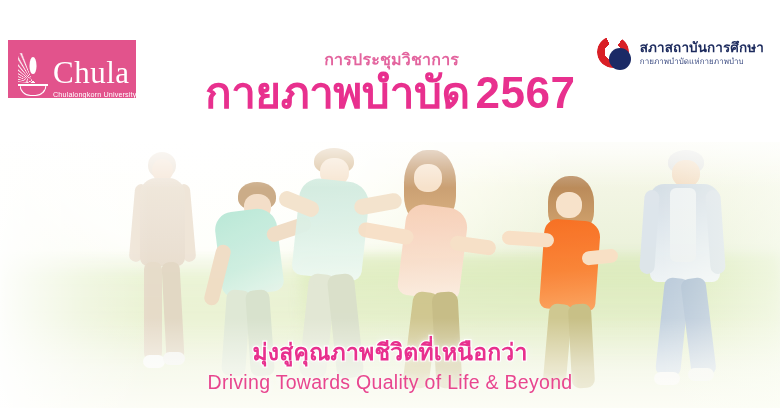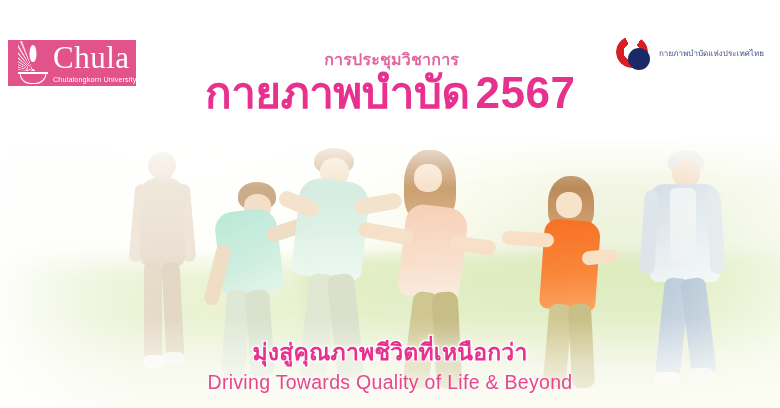--- a/index.html
+++ b/index.html
@@ -20,23 +20,23 @@
   .header {
     position:absolute; left:0; top:0;
     width:780px; height:142px;
     background:#ffffff;
     z-index:30;
   }
 
   
   .chula-logo {
     position:absolute; left:8px; top:40px;
-    width:128px; height:46px;
+    width:128px; height:58px;
     background:#e2538c;
-    display:flex; align-items:center;
+    display:flex; align-items:flex-end;
   }
   .chula-emblem {
     position:relative;
     width:34px; height:46px;
     margin-left:8px; margin-right:3px;
     flex:none;
   }
   .chula-emblem .crown {
     position:absolute; left:50%; top:1px;
     transform:translateX(-50%);
@@ -445,21 +445,22 @@
         <span>กายภาพบำบัด</span><span class="yr">2567</span>
       </div>
     </div>
 
     <div class="cie-logo">
       <div class="cie-mark">
         <div class="ring2"></div>
         <div class="dot"></div>
       </div>
       <div class="cie-text">
-        <div class="cie-sub">กายภาพบำบัดแห่งประเทศไทย</div>
+        <div class="cie-title">สภาสถาบันการศึกษา</div>
+        <div class="cie-sub">กายภาพบำบัดแห่กายภาพบำบ</div>
       </div>
     </div>
   </div>
 
   <div class="tagline-wrap">
     <div class="tagline-th">มุ่งสู่คุณภาพชีวิตที่เหนือกว่า</div>
     <div class="tagline-en">Driving Towards Quality of Life &amp; Beyond</div>
   </div>
 
 </div>

